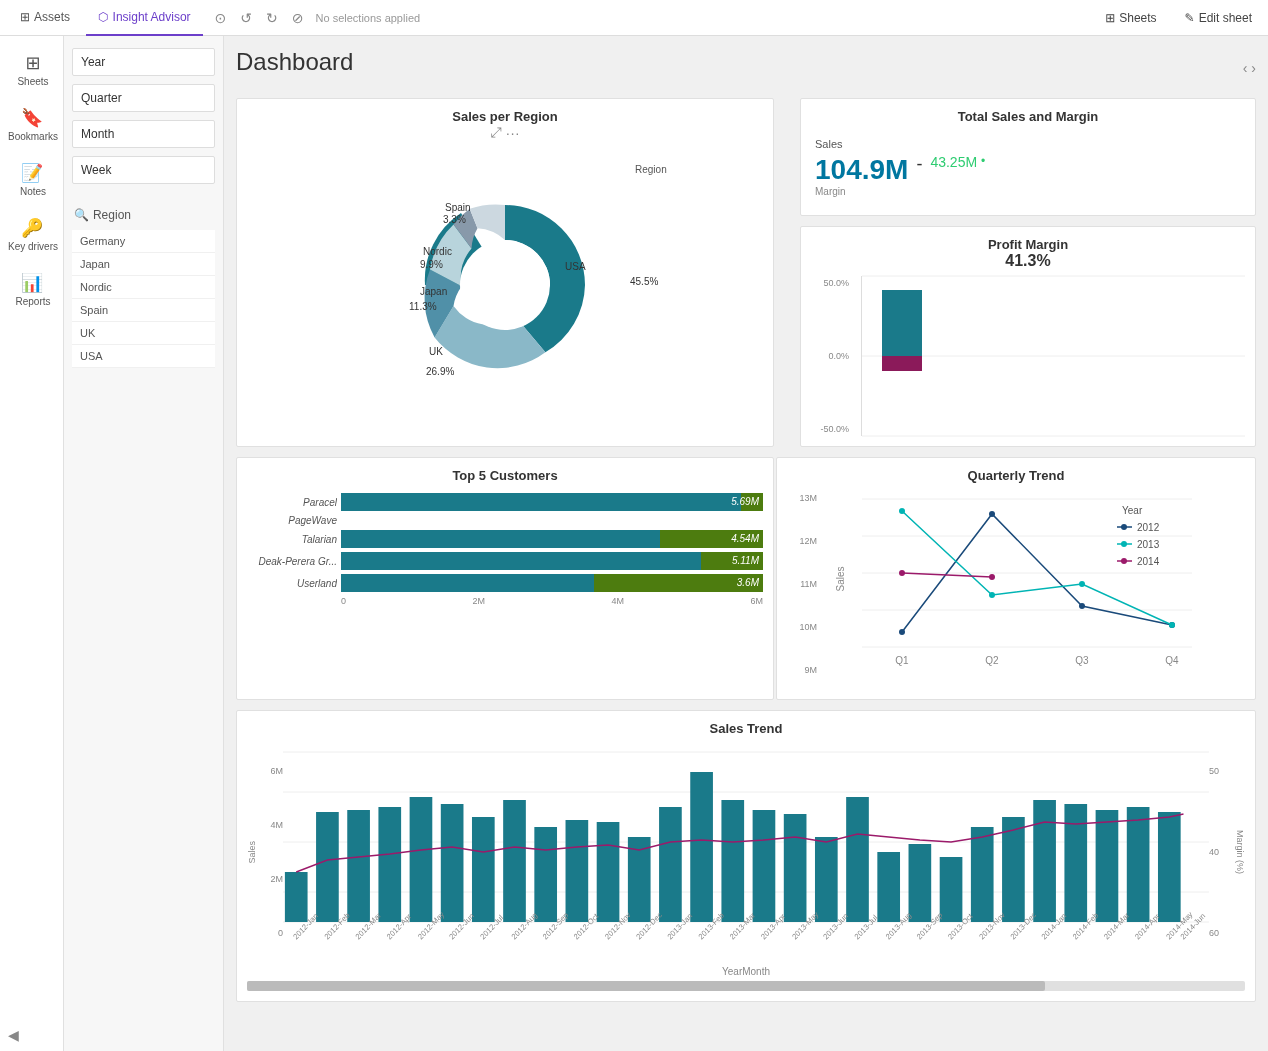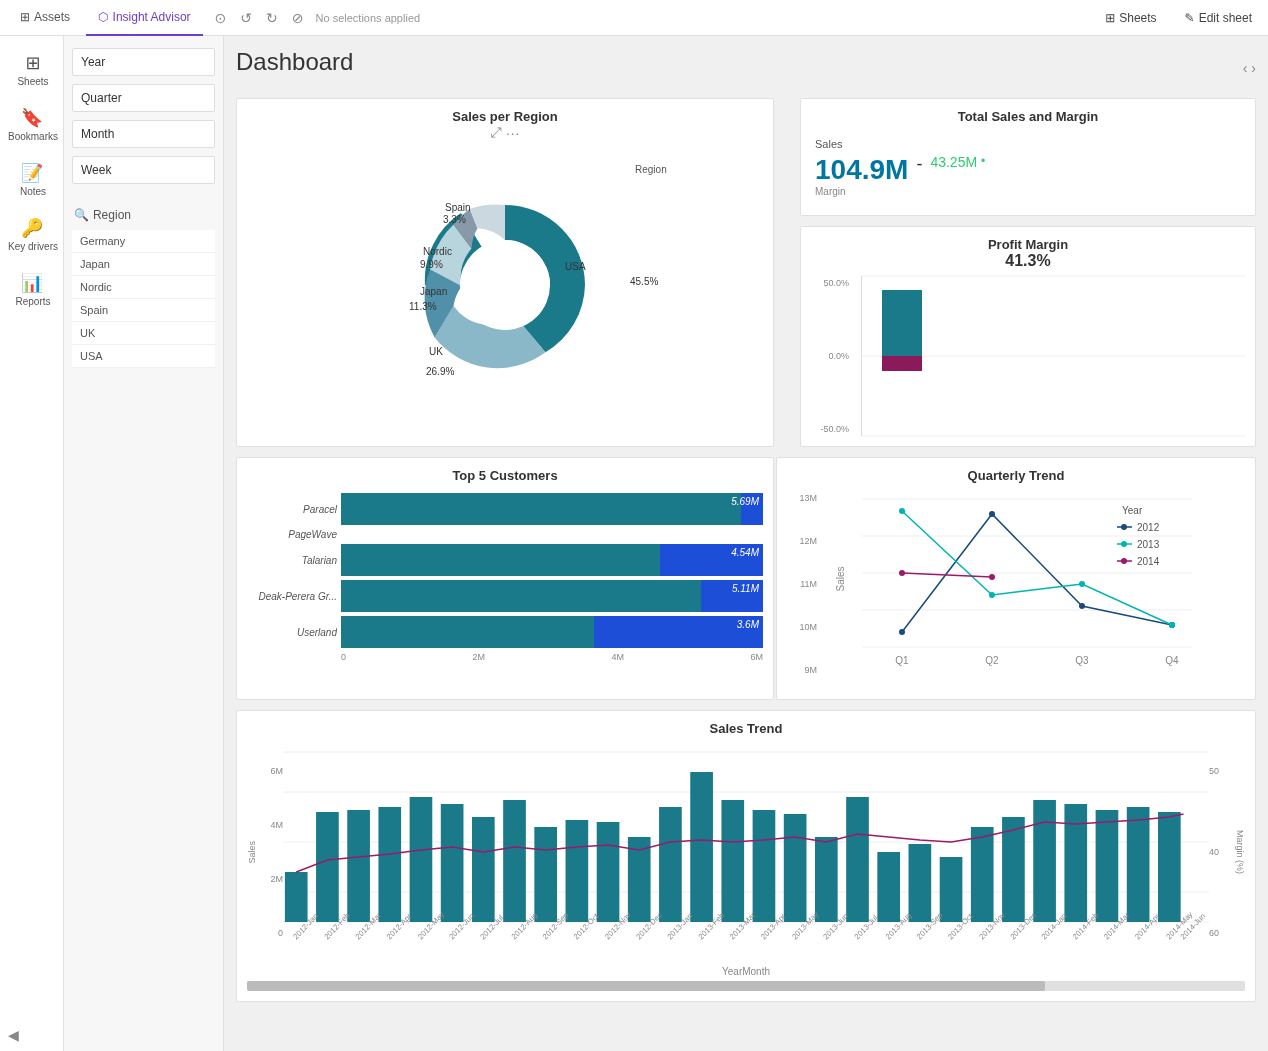--- a/index.html
+++ b/index.html
@@ -136,21 +136,21 @@
     .card-top5 { flex: 1; }
     .card-quarterly { width: 480px; }
 
     
     .bar-row {
       display: flex; align-items: center; gap: 4px;
       margin-bottom: 4px;
       font-style: italic;
     }
     .bar-label { width: 90px; text-align: right; font-size: 10px; color: #555; overflow: hidden; text-overflow: ellipsis; white-space: nowrap; }
-    .bar-track { flex: 1; background: #1d4ed8; height: 32px; position: relative; }
+    .bar-track { flex: 1; background: #4d7c0f; height: 18px; position: relative; }
     .bar-fill { height: 100%; background: #1a7a8a; }
     .bar-value { position: absolute; right: 4px; top: 0; line-height: 18px; font-size: 10px; color: #fff; }
     .bar-axis { display: flex; justify-content: space-between; font-size: 9px; color: #888; margin-top: 2px; padding-left: 94px; }
 
     
     .card-sales-trend { background: #fff; border: 1px solid #e0e0e0; border-radius: 2px; padding: 10px; }
 
     
     .scrollbar-container { height: 10px; background: #e0e0e0; margin-top: 4px; border-radius: 2px; }
     .scrollbar-thumb { height: 100%; width: 80%; background: #bbb; border-radius: 2px; }

